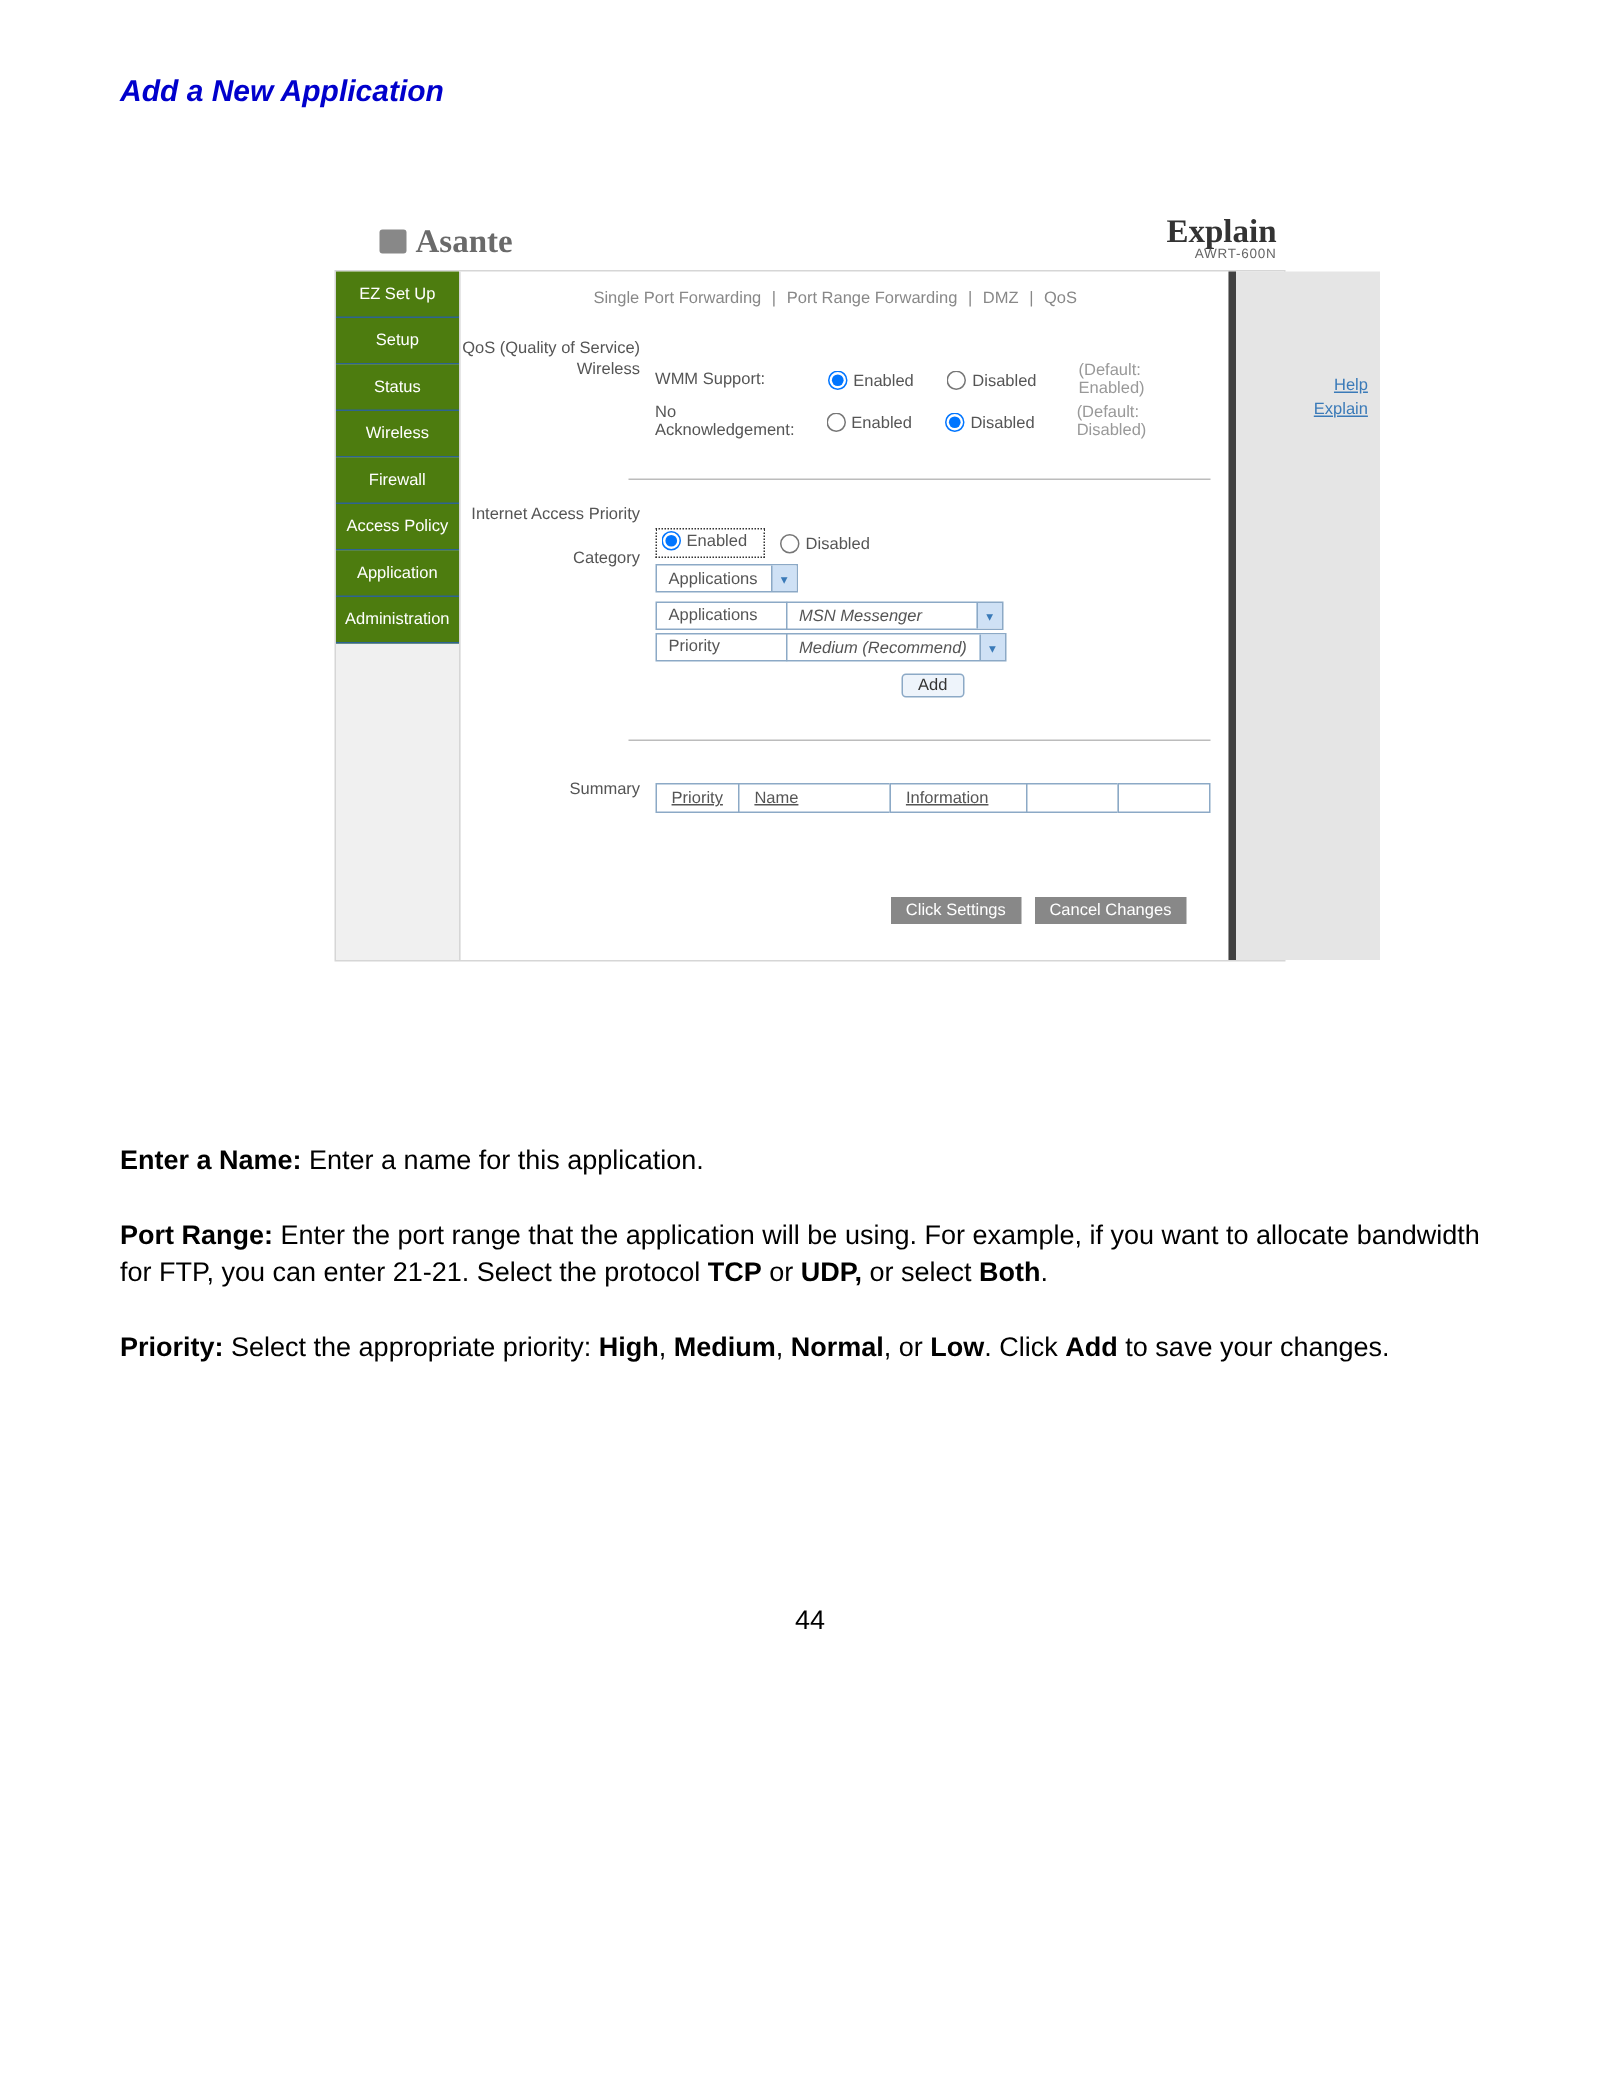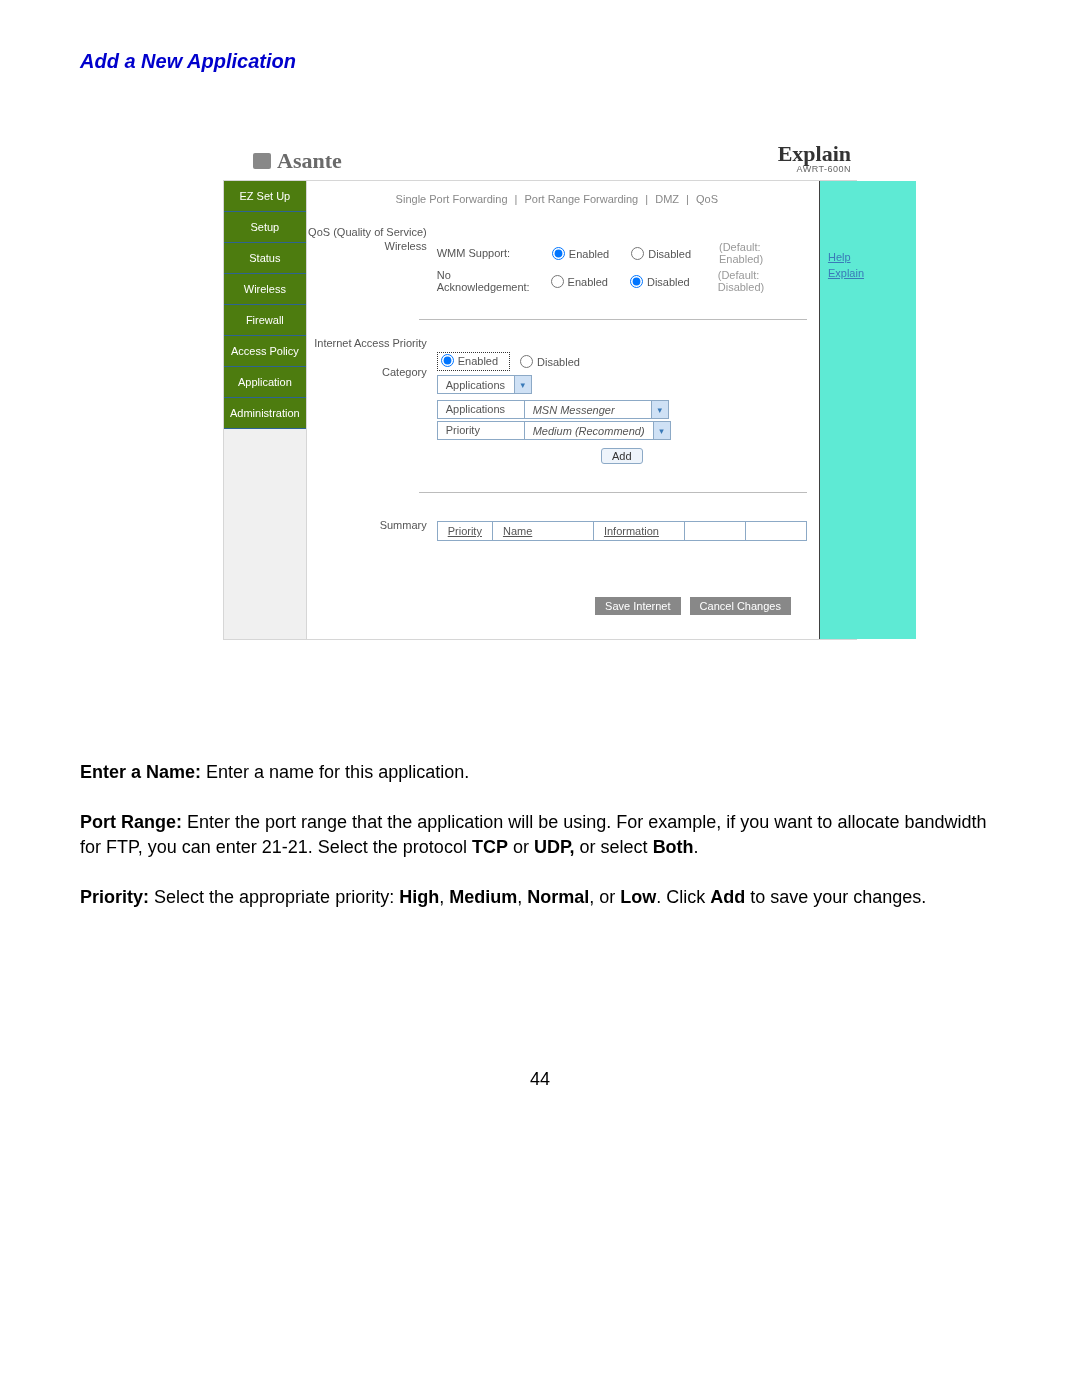--- a/index.html
+++ b/index.html
@@ -222,26 +222,26 @@
   .btn {
     font-size: 11px;
     background: #888;
     color: #fff;
     border: none;
     padding: 3px 10px;
     margin-left: 6px;
   }
   .rightcol {
     width: 80px;
-    background: #5eead4;
+    background: #e5e5e5;
     font-size: 11px;
     color: #3a7ab8;
     padding: 70px 8px 0 8px;
-    text-align: left;
-    border-left: 1px solid #404040;
+    text-align: right;
+    border-left: 5px solid #404040;
   }
   .rightcol .hlink {
     text-decoration: underline;
     cursor: pointer;
     margin-bottom: 4px;
   }
   
   .body-text p {
     margin: 0 0 26px 0;
     line-height: 1.35;
@@ -379,21 +379,21 @@
                 <div class="cell">Priority</div>
                 <div class="cell" style="min-width:80px;">Name</div>
                 <div class="cell" style="min-width:70px;">Information</div>
                 <div class="cell empty"></div>
                 <div class="cell empty"></div>
               </div>
             </div>
           </div>
 
           <div class="footer-btns">
-            <button class="btn">Save Internet</button>
+            <button class="btn">Click Settings</button>
             <button class="btn">Cancel Changes</button>
           </div>
         </div>
 
         <div class="rightcol">
           <div class="hlink">Help</div>
           <div class="hlink">Explain</div>
         </div>
       </div>
     </div>

